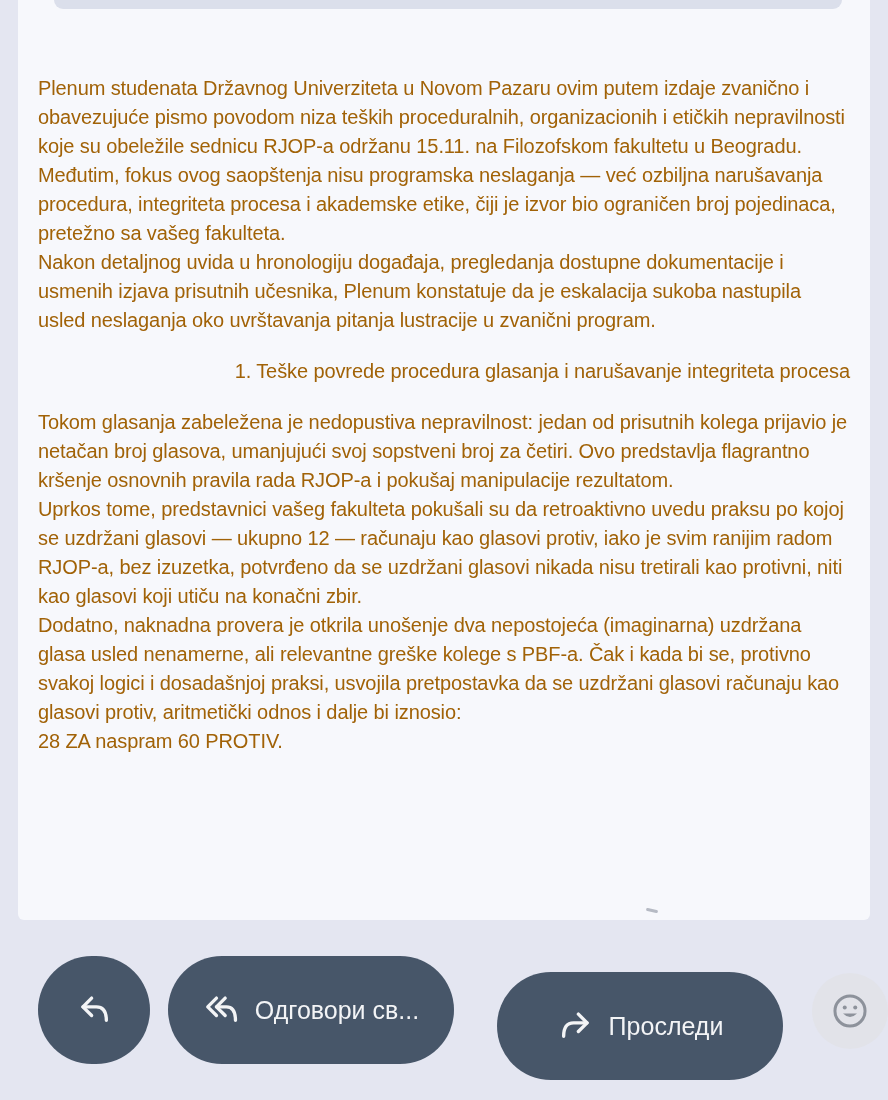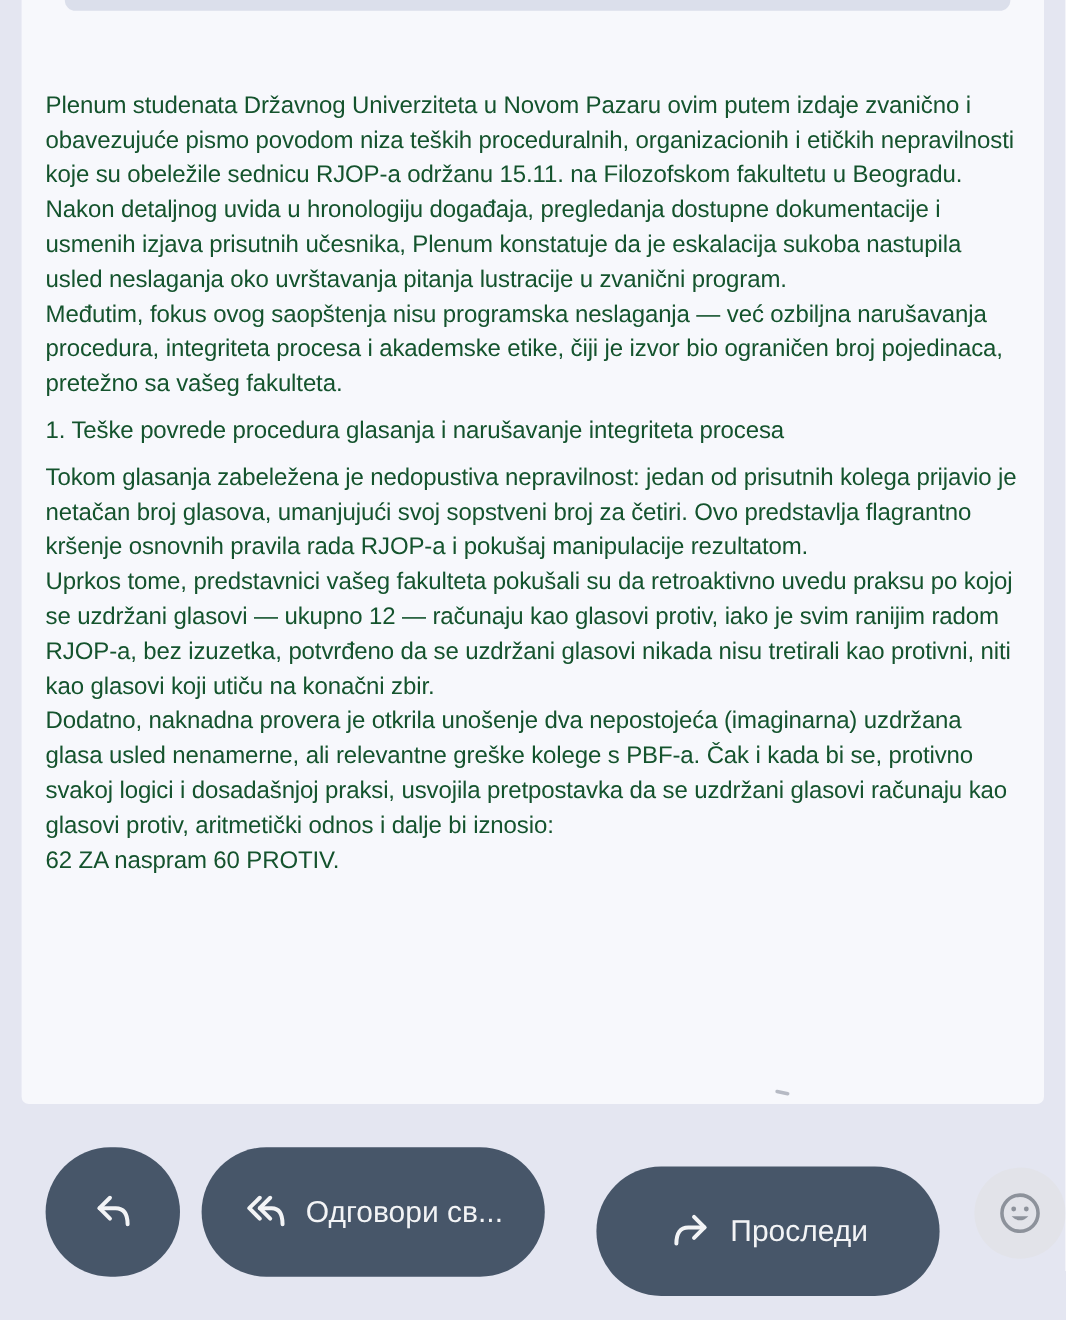--- a/index.html
+++ b/index.html
@@ -28,27 +28,27 @@
     width: 788px;
     height: 9px;
     background: #dbdfeb;
     border-radius: 0 0 12px 12px;
   }
   .body-text {
     position: absolute;
     left: 20px;
     top: 74px;
     width: 812px;
-    color: #14532d;
+    color: #a16207;
     font-size: 20px;
     line-height: 29px;
     letter-spacing: -0.1px;
   }
   .para { margin: 0; }
-  .heading-para { margin: 10px 0; }
+  .heading-para { margin: 22px 0; text-align: right; }
   .cutoff-mark {
     position: absolute;
     left: 628px;
     top: 909px;
     width: 12px;
     height: 3px;
     background: #b6bac4;
     border-radius: 2px;
     transform: rotate(12deg);
   }
@@ -88,27 +88,27 @@
 </head>
 <body>
 
 <div class="screen">
 
   <div class="email-card">
     <div class="quote-chip"></div>
 
     <div class="body-text">
       <p class="para">Plenum studenata Državnog Univerziteta u Novom Pazaru ovim putem izdaje zvanično i obavezujuće pismo povodom niza teških proceduralnih, organizacionih i etičkih nepravilnosti koje su obeležile sednicu RJOP-a održanu 15.11. na Filozofskom fakultetu u Beogradu.</p>
+      <p class="para">Međutim, fokus ovog saopštenja nisu programska neslaganja — već ozbiljna narušavanja procedura, integriteta procesa i akademske etike, čiji je izvor bio ograničen broj pojedinaca, pretežno sa vašeg fakulteta.</p>
       <p class="para">Nakon detaljnog uvida u hronologiju događaja, pregledanja dostupne dokumentacije i usmenih izjava prisutnih učesnika, Plenum konstatuje da je eskalacija sukoba nastupila usled neslaganja oko uvrštavanja pitanja lustracije u zvanični program.</p>
-      <p class="para">Međutim, fokus ovog saopštenja nisu programska neslaganja — već ozbiljna narušavanja procedura, integriteta procesa i akademske etike, čiji je izvor bio ograničen broj pojedinaca, pretežno sa vašeg fakulteta.</p>
       <p class="para heading-para">1. Teške povrede procedura glasanja i narušavanje integriteta procesa</p>
       <p class="para">Tokom glasanja zabeležena je nedopustiva nepravilnost: jedan od prisutnih kolega prijavio je netačan broj glasova, umanjujući svoj sopstveni broj za četiri. Ovo predstavlja flagrantno kršenje osnovnih pravila rada RJOP-a i pokušaj manipulacije rezultatom.</p>
       <p class="para">Uprkos tome, predstavnici vašeg fakulteta pokušali su da retroaktivno uvedu praksu po kojoj se uzdržani glasovi — ukupno 12 — računaju kao glasovi protiv, iako je svim ranijim radom RJOP-a, bez izuzetka, potvrđeno da se uzdržani glasovi nikada nisu tretirali kao protivni, niti kao glasovi koji utiču na konačni zbir.</p>
       <p class="para">Dodatno, naknadna provera je otkrila unošenje dva nepostojeća (imaginarna) uzdržana glasa usled nenamerne, ali relevantne greške kolege s PBF-a. Čak i kada bi se, protivno svakoj logici i dosadašnjoj praksi, usvojila pretpostavka da se uzdržani glasovi računaju kao glasovi protiv, aritmetički odnos i dalje bi iznosio:</p>
-      <p class="para">62 ZA naspram 60 PROTIV.</p>
+      <p class="para">28 ZA naspram 60 PROTIV.</p>
 
     </div>
 
     <div class="cutoff-mark"></div>
   </div>
 
   <div class="action-bar">
 
     <button class="action-btn btn-reply">
       <span>

